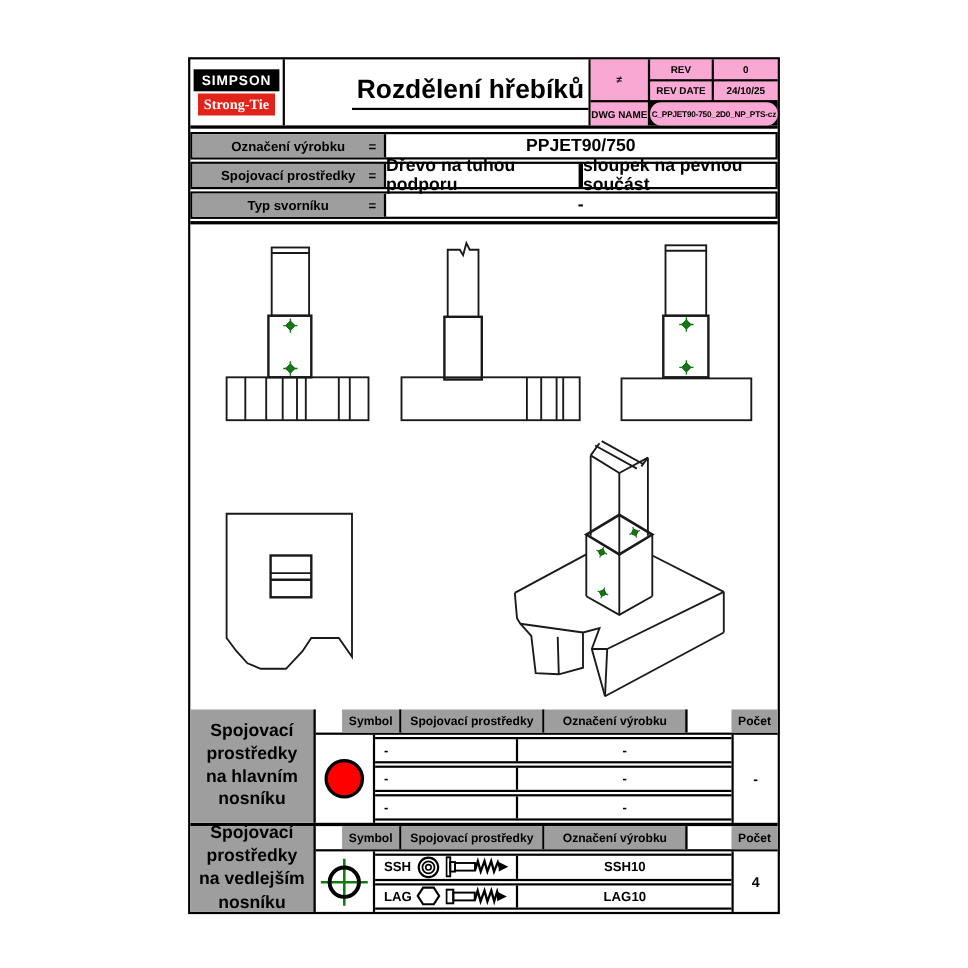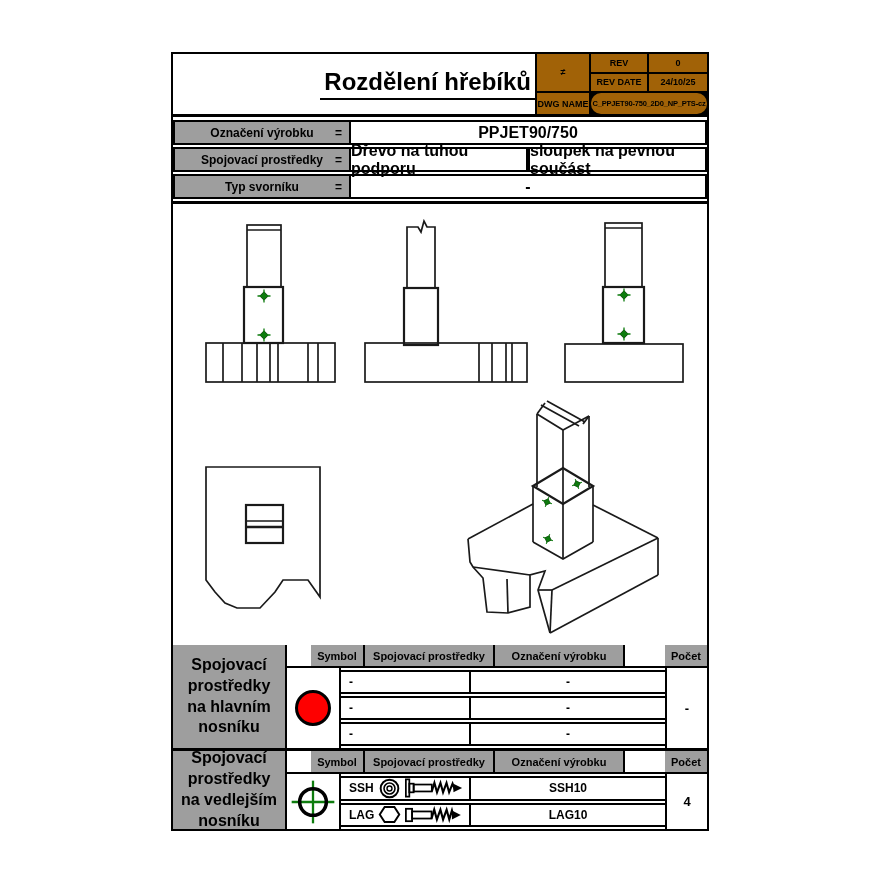--- a/index.html
+++ b/index.html
@@ -13,21 +13,21 @@
   .logo-cell{width:86px;border-right:2.5px solid #000;display:flex;flex-direction:column;
              justify-content:center;align-items:center;gap:2px;padding:4px;box-sizing:border-box;}
   .logo-top{background:#000;color:#fff;font-weight:bold;font-size:12.5px;letter-spacing:.8px;
             padding:3px 6px;width:66px;text-align:center;}
   .logo-bot{background:#e2231a;color:#fff;font-weight:bold;font-size:13px;
             font-family:"Liberation Serif",serif;padding:2px 4px;width:70px;text-align:center;box-sizing:border-box;}
   .title-cell{flex:1;border-right:2.5px solid #000;display:flex;align-items:center;justify-content:flex-end;}
   .title-cell span{font-size:24px;font-weight:bold;border-bottom:2.5px solid #000;padding:0 4px 2px 4px;}
   .rev-cell{width:170px;background:#000;display:grid;
             grid-template-columns:52px 56px 1fr;grid-template-rows:1fr 1fr 21px;gap:2px;}
-  .rev-cell>div{background:#a16207;display:flex;align-items:center;justify-content:center;
+  .rev-cell>div{background:#f9a8d4;display:flex;align-items:center;justify-content:center;
                 font-weight:bold;font-size:9px;}
   .neq{grid-row:1/3;font-size:32px;font-weight:900;line-height:1;}
   .rev-val{font-size:10.5px;}
 
   
   .info{position:absolute;top:66px;left:0;right:0;}
   .irow{height:25px;border:2.5px solid #000;display:flex;margin-bottom:2px;box-sizing:border-box;}
   .ilabel{width:176px;background:#9e9e9e;border-right:2.5px solid #000;position:relative;
           display:flex;align-items:center;justify-content:center;font-weight:bold;font-size:12px;box-sizing:border-box;}
   .ieq{position:absolute;right:7px;font-weight:bold;font-size:12px;}
@@ -67,20 +67,24 @@
          justify-content:center;font-weight:bold;font-size:13px;box-sizing:border-box;}
   .red-dot{width:36px;height:36px;border-radius:50%;background:#fe0000;border:3px solid #000;box-sizing:border-box;}
 </style>
 </head>
 <body>
 
 <div class="canvas">
  <div class="sheet">
 
   <div class="hdr">
+    <div class="logo-cell">
+      <div class="logo-top">SIMPSON</div>
+      <div class="logo-bot">Strong-Tie</div>
+    </div>
     <div class="title-cell">
       <span>Rozdělení hřebíků</span>
     </div>
     <div class="rev-cell">
       <div class="neq">≠</div>
       <div>REV</div>
       <div class="rev-val">0</div>
       <div>REV DATE</div>
       <div class="rev-val">24/10/25</div>
       <div>DWG NAME</div>

